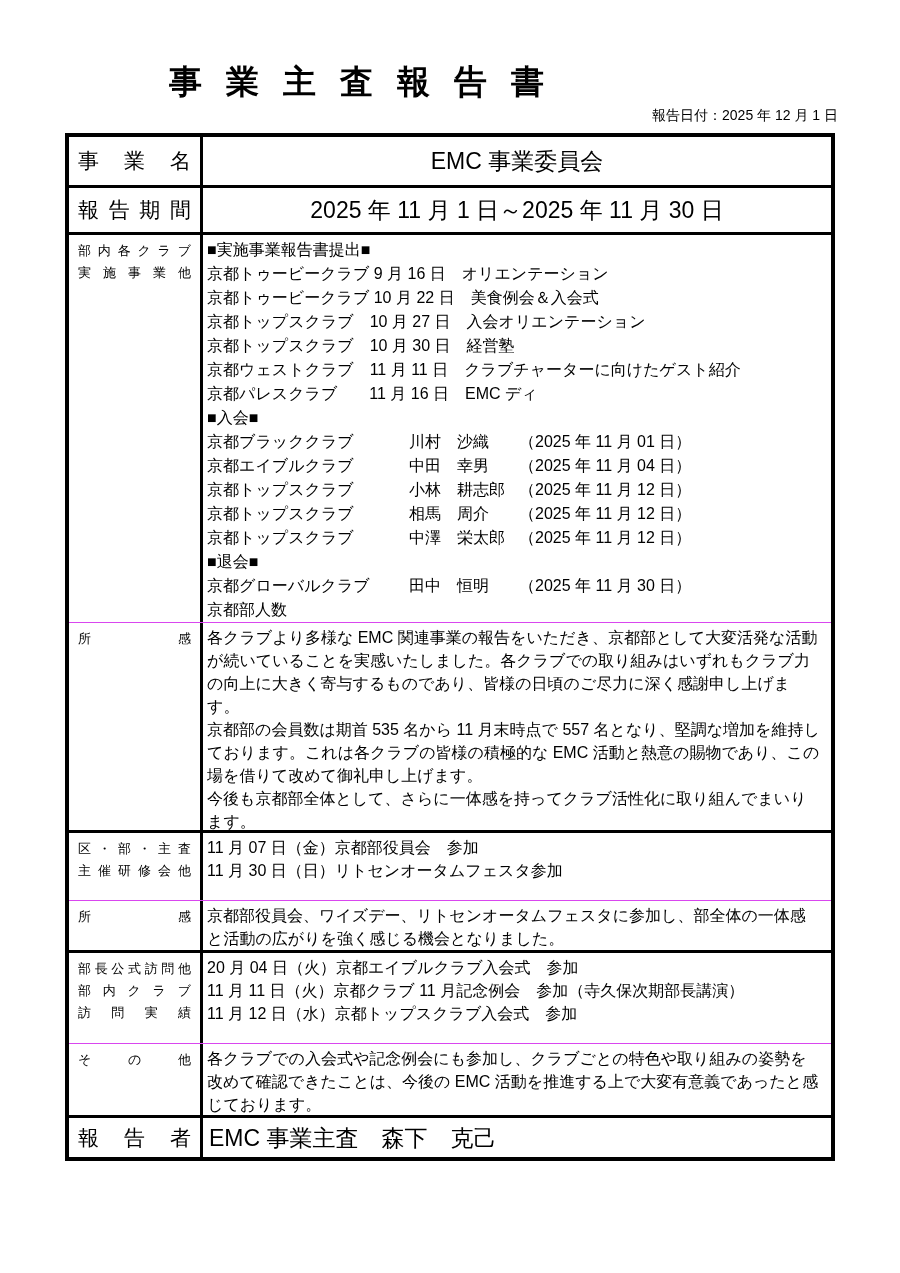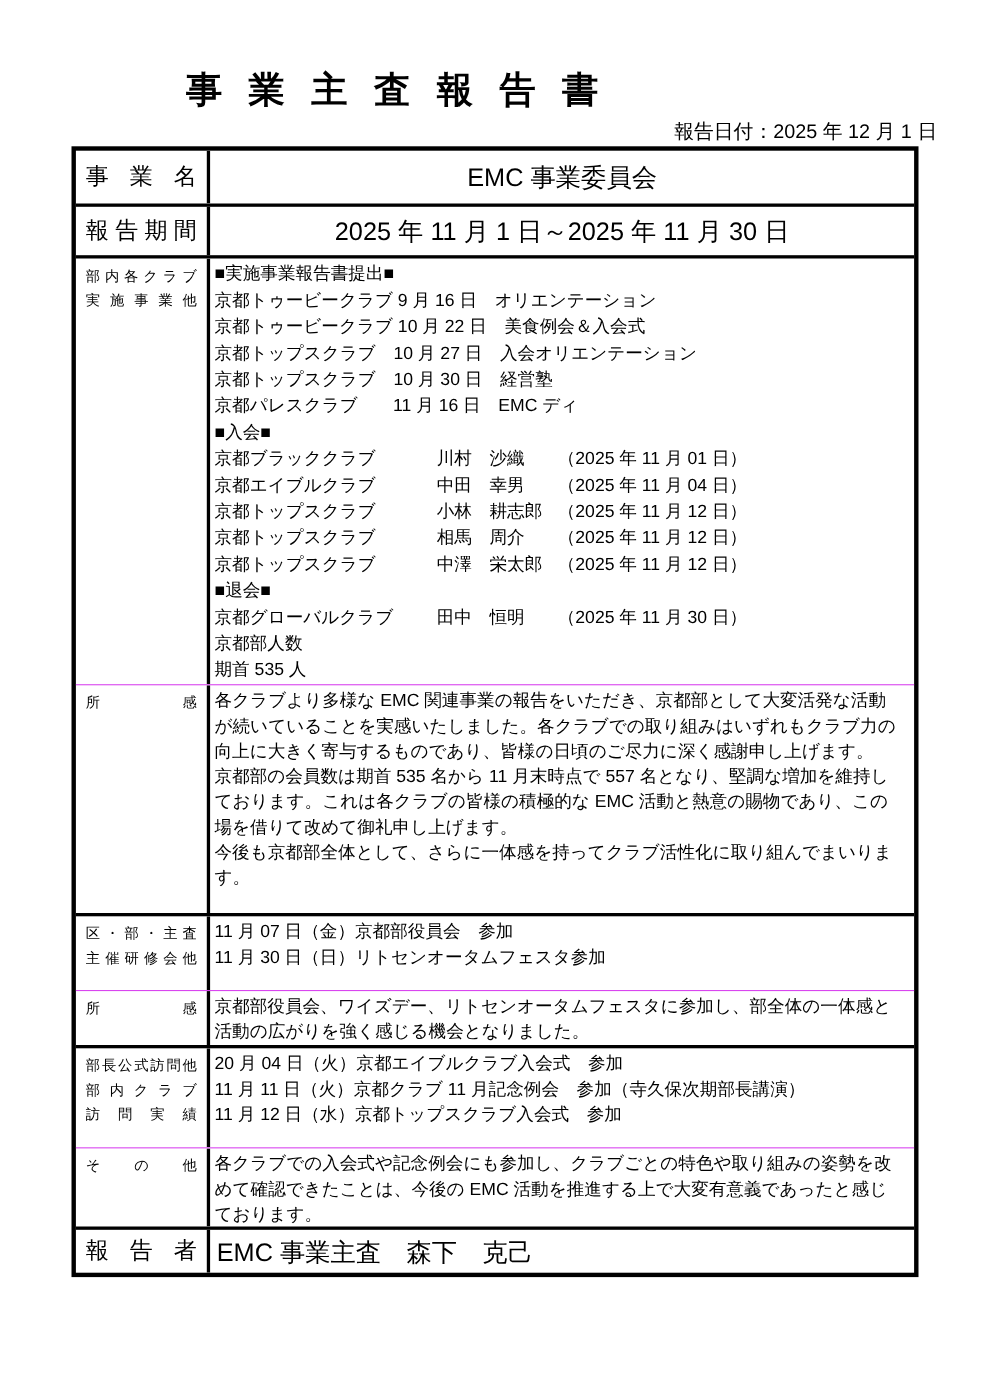--- a/index.html
+++ b/index.html
@@ -7,34 +7,34 @@
     position:relative; width:900px; height:1273px; background:#fff;
     font-family:"Liberation Sans","DejaVu Sans",sans-serif; color:#000;
     overflow:hidden;
   }
   .doc-title {
     position:absolute; top:60px; left:0; width:713px;
     text-align:center; font-size:33px; font-weight:bold;
     letter-spacing:24px; text-indent:24px; white-space:nowrap;
   }
   .report-date {
-    position:absolute; top:107px; right:48px; font-size:18px;
+    position:absolute; top:107px; right:62px; font-size:14px;
   }
   .report-table {
     position:absolute; top:133px; left:65px; width:770px; height:1028px;
     border:4px solid #000; box-sizing:border-box; background:#fff;
   }
   .row { display:flex; box-sizing:border-box; overflow:hidden; }
   .bt-thick { border-top:3px solid #000; }
   .bt-thin  { border-top:1px solid #d946ef; }
   .r1 { height:48px; } .r2 { height:47px; } .r3 { height:390px; }
   .r4 { height:208px; } .r5 { height:70px; } .r6 { height:50px; }
   .r7 { height:93px; } .r8 { height:72px; } .r9 { height:42px; }
   .label-cell {
-    width:122px; flex-shrink:0; border-right:3px solid #000;
+    width:134px; flex-shrink:0; border-right:3px solid #000;
     box-sizing:border-box; padding:5px 9px; display:flex;
     flex-direction:column; justify-content:flex-start; overflow:hidden;
   }
   .label-cell.vcenter { justify-content:center; }
   .label-line {
     width:100%; text-align:justify; text-align-last:justify;
     font-size:13px; line-height:22px; white-space:normal;
   }
   .label-line.lg { font-size:21px; line-height:26px; }
   .content-cell {
@@ -89,20 +89,21 @@
       <div class="label-cell">
         <div class="label-line">部内各クラブ</div>
         <div class="label-line">実施事業他</div>
       </div>
       <div class="content-cell">
         <div class="line">■実施事業報告書提出■</div>
         <div class="line">京都トゥービークラブ 9 月 16 日　オリエンテーション</div>
         <div class="line">京都トゥービークラブ 10 月 22 日　美食例会＆入会式</div>
         <div class="line">京都トップスクラブ　10 月 27 日　入会オリエンテーション</div>
         <div class="line">京都トップスクラブ　10 月 30 日　経営塾</div>
+        <div class="line">京都ウェストクラブ　11 月 11 日　クラブチャーターに向けたゲスト紹介</div>
         <div class="line">京都パレスクラブ　　11 月 16 日　EMC ディ</div>
         <div class="line">■入会■</div>
         <div class="member-row">
           <span class="m-club">京都ブラッククラブ</span><span class="m-name">川村　沙織</span><span class="m-date">（2025 年 11 月 01 日）</span>
         </div>
         <div class="member-row">
           <span class="m-club">京都エイブルクラブ</span><span class="m-name">中田　幸男</span><span class="m-date">（2025 年 11 月 04 日）</span>
         </div>
         <div class="member-row">
           <span class="m-club">京都トップスクラブ</span><span class="m-name">小林　耕志郎</span><span class="m-date">（2025 年 11 月 12 日）</span>

